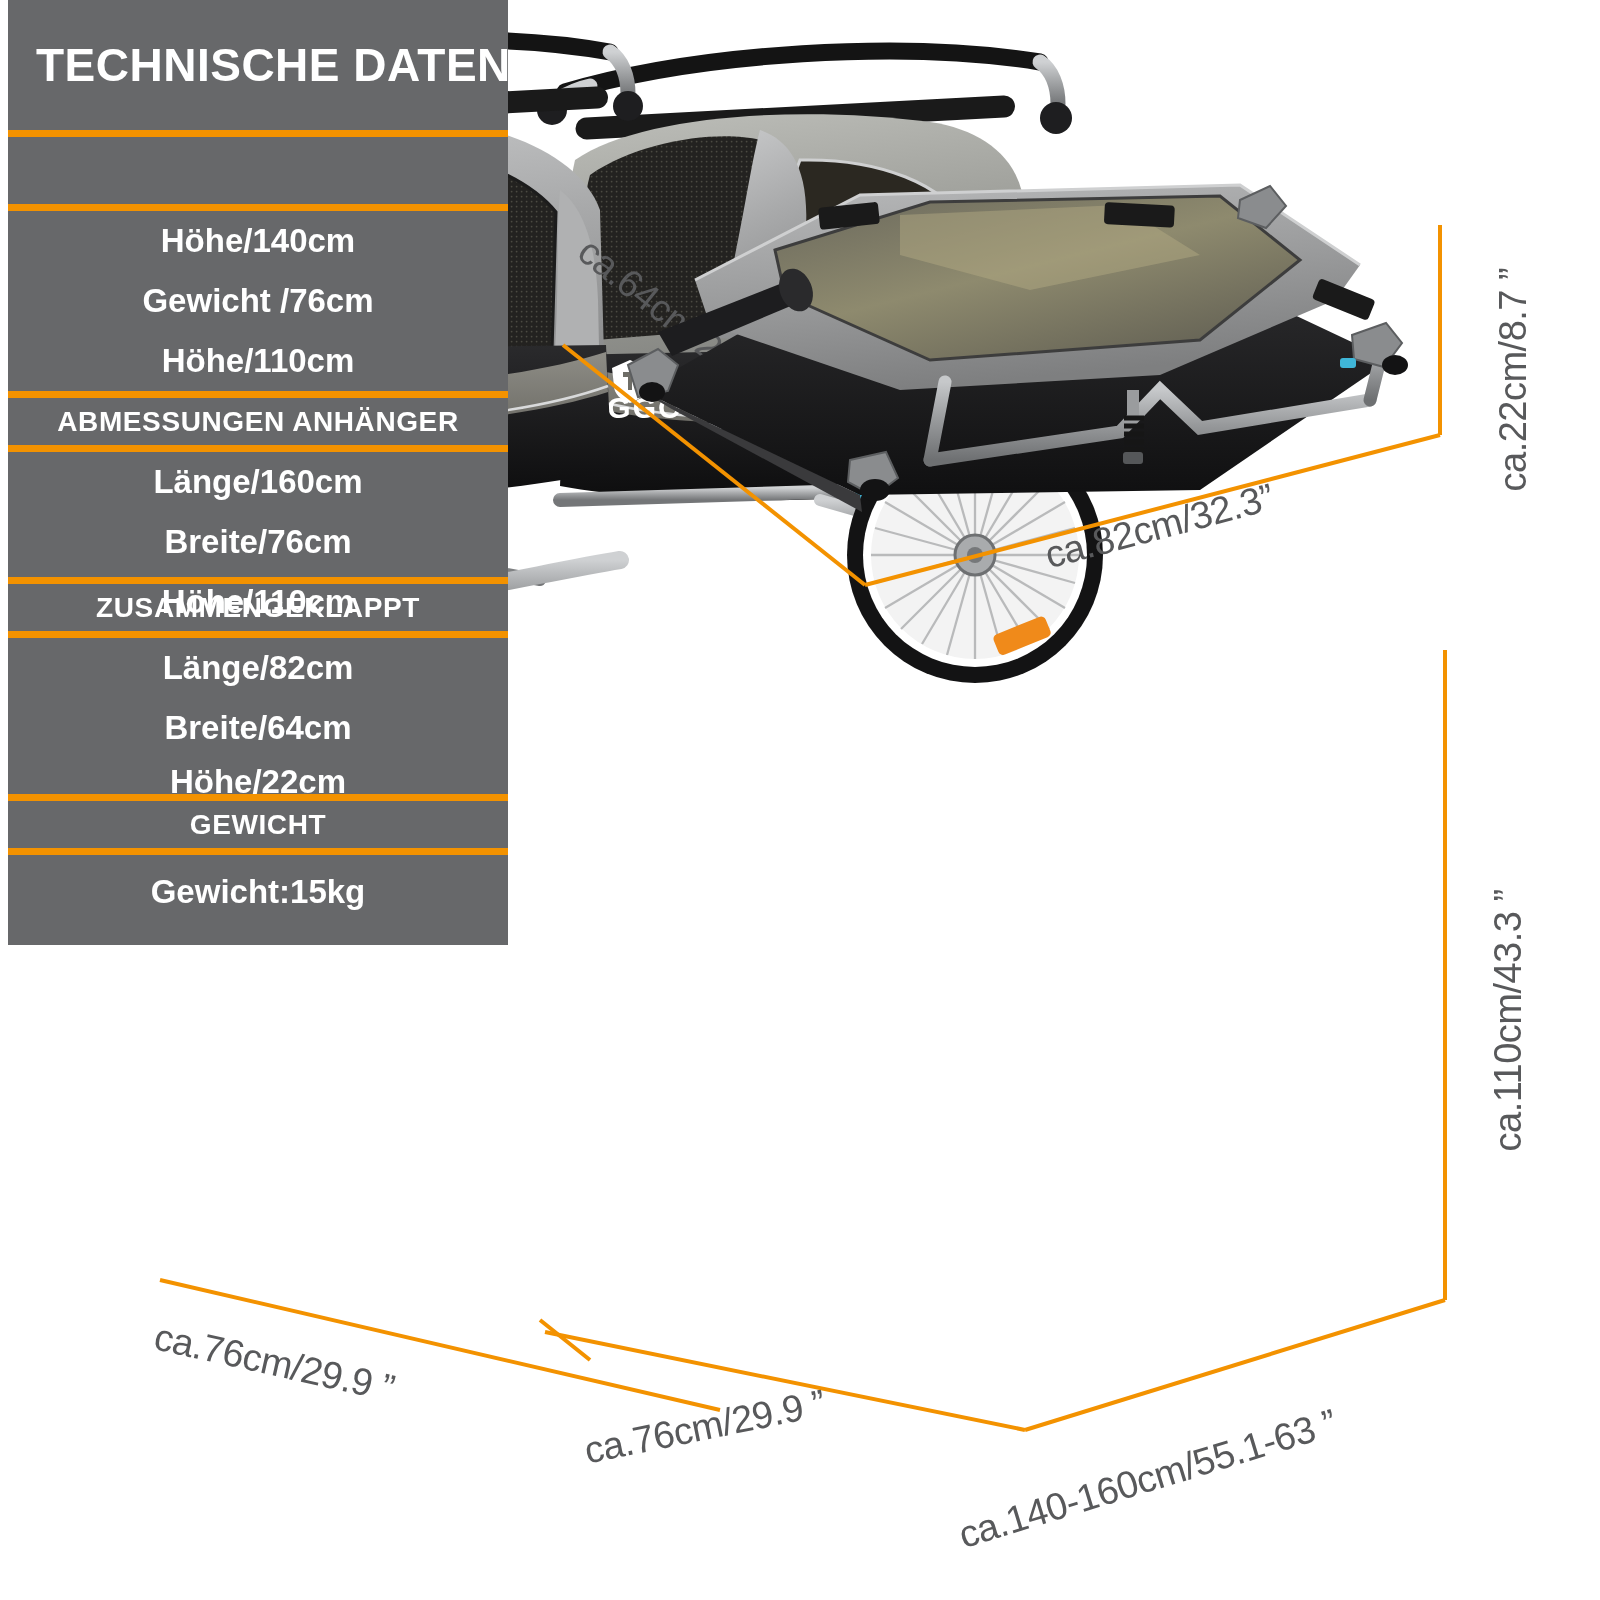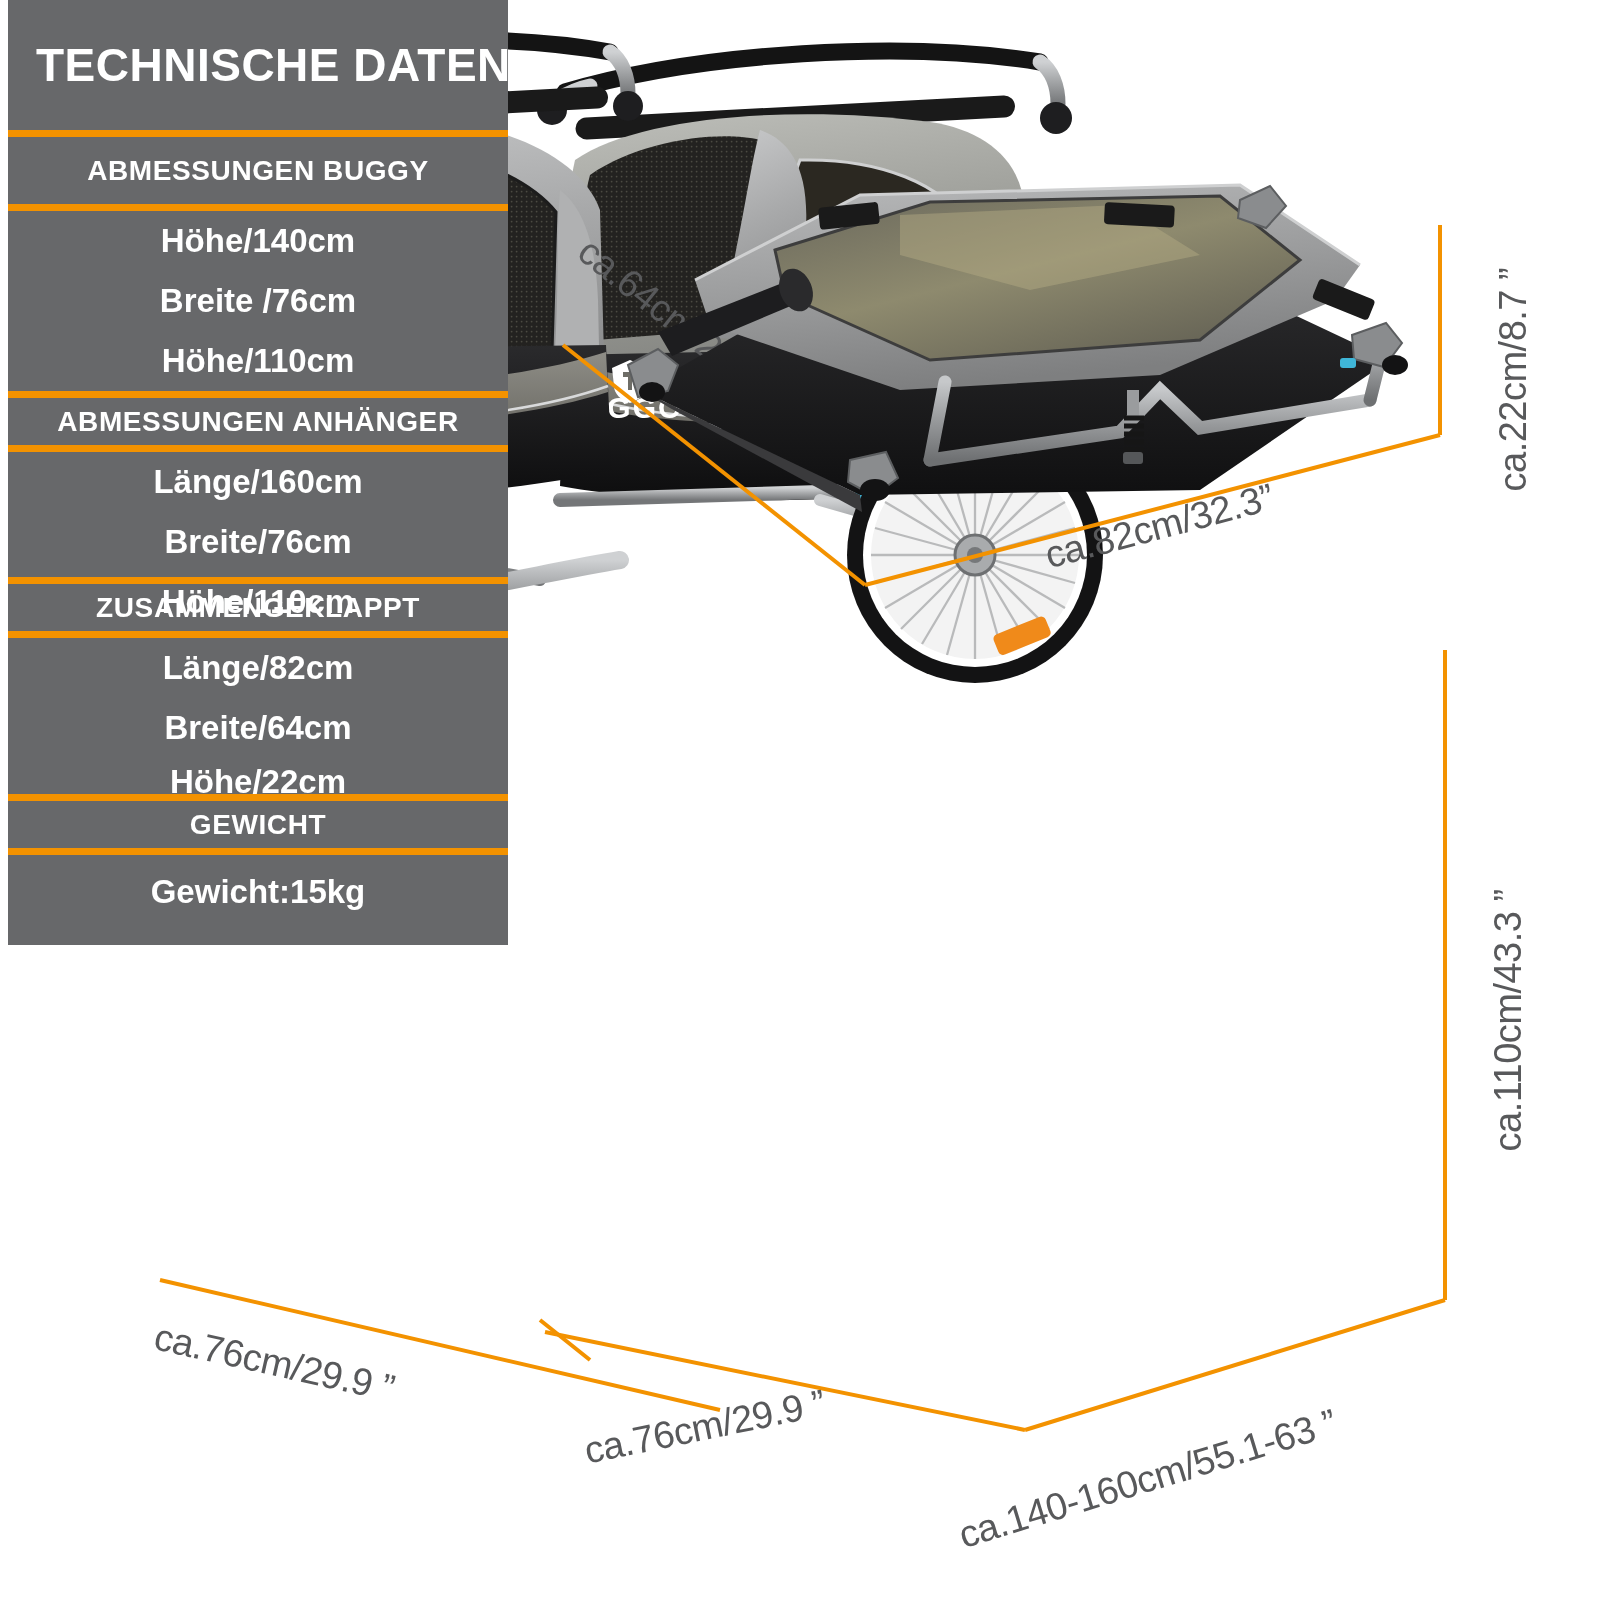--- a/index.html
+++ b/index.html
@@ -62,23 +62,22 @@
 
     <div class="divider" style="top:130px;"></div>
     <div class="divider" style="top:204px;"></div>
     <div class="divider" style="top:391px;"></div>
     <div class="divider" style="top:445px;"></div>
     <div class="divider" style="top:577px;"></div>
     <div class="divider" style="top:631px;"></div>
     <div class="divider" style="top:794px;"></div>
     <div class="divider" style="top:848px;"></div>
 
-    <div class="row header" style="top:137px;height:67px;">ABMESSUNGEN BUGGY</div>
     <div class="row value" style="top:211px;height:60px;">Höhe/140cm</div>
-    <div class="row value" style="top:271px;height:60px;">Breite /76cm</div>
+    <div class="row value" style="top:271px;height:60px;">Gewicht /76cm</div>
     <div class="row value" style="top:331px;height:60px;">Höhe/110cm</div>
 
     <div class="row header" style="top:398px;height:47px;">ABMESSUNGEN ANHÄNGER</div>
     <div class="row value" style="top:452px;height:60px;">Länge/160cm</div>
     <div class="row value" style="top:512px;height:60px;">Breite/76cm</div>
     <div class="row value" style="top:572px;height:60px;">Höhe/110cm</div>
 
     <div class="row header" style="top:584px;height:47px;">ZUSAMMENGEKLAPPT</div>
     <div class="row value" style="top:638px;height:60px;">Länge/82cm</div>
     <div class="row value" style="top:698px;height:60px;">Breite/64cm</div>

